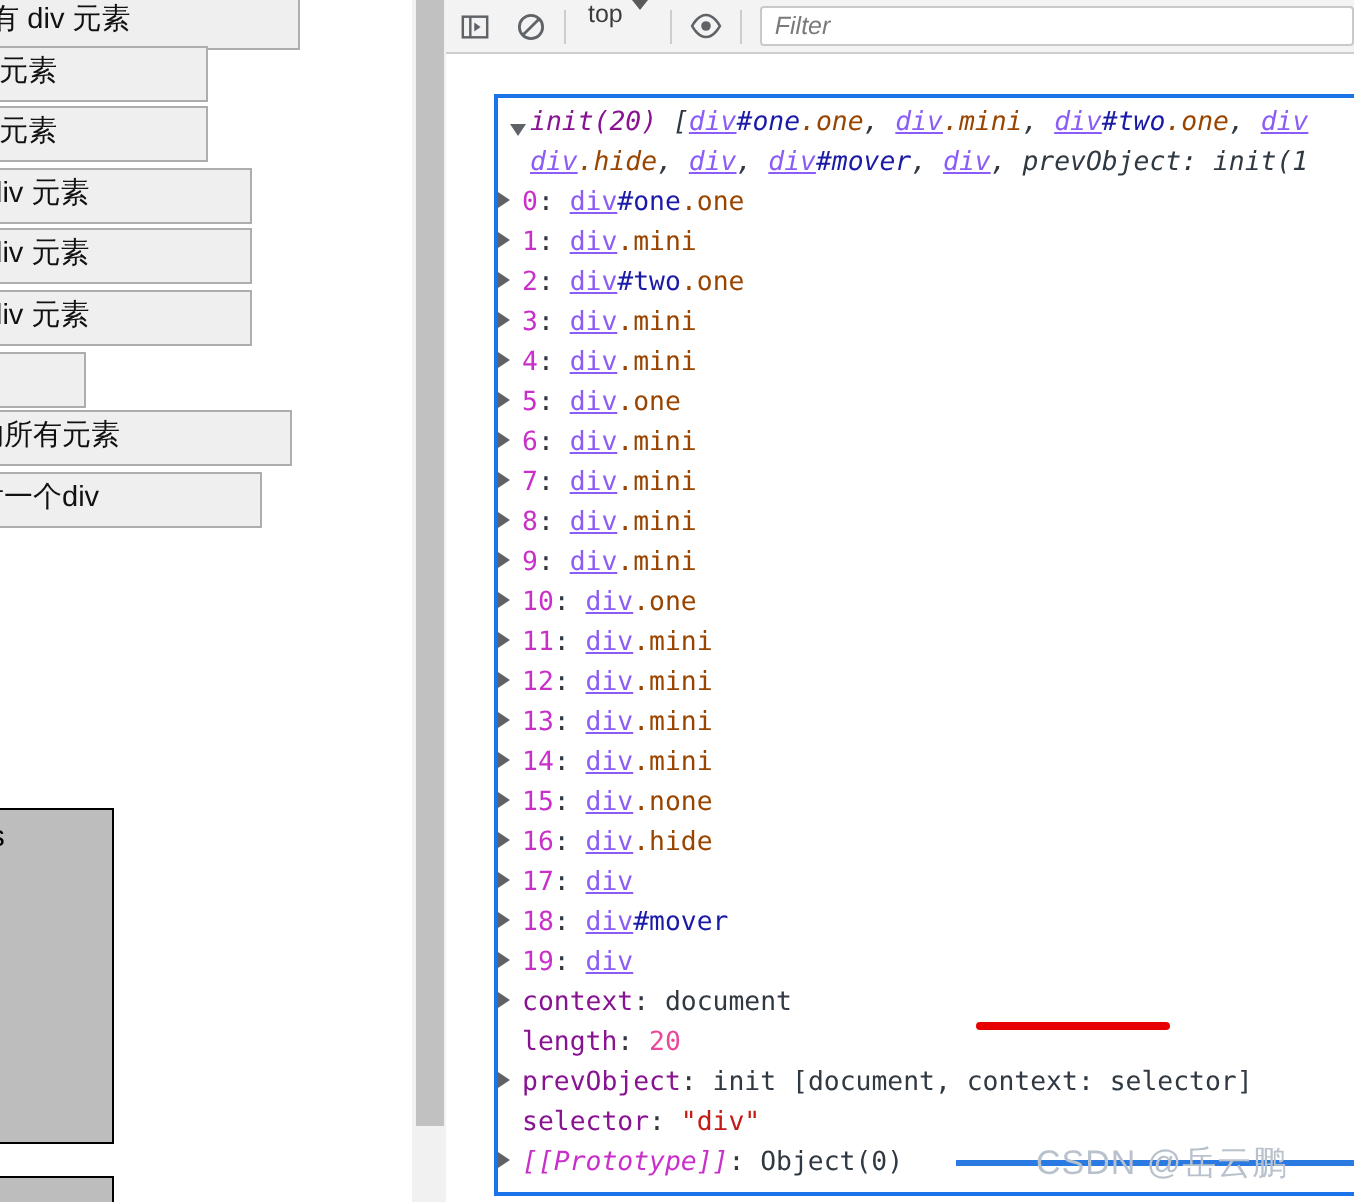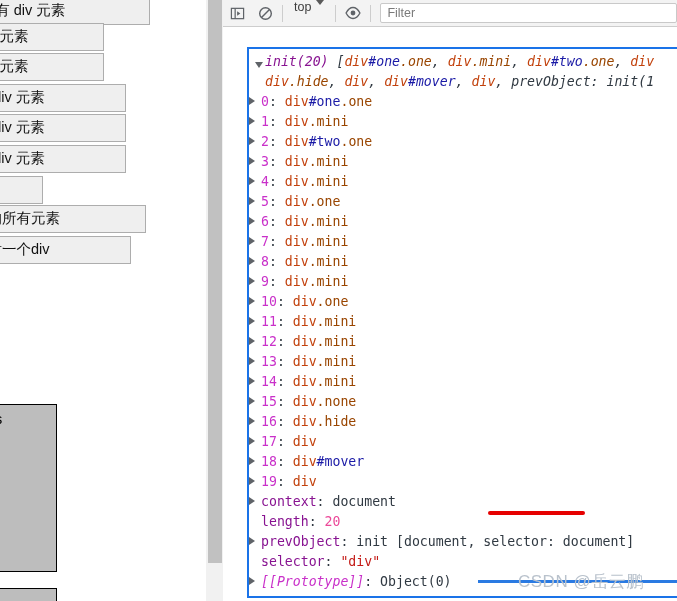--- a/index.html
+++ b/index.html
@@ -58,21 +58,21 @@
   .ctx-select {
     display:flex; gap:5px;
     font-size:12.5px; color:#3c3c3c; padding:0 8px; height:27px;
     font-family:"Liberation Sans", sans-serif;
   }
   .caret { width:0;height:0;border-left:4px solid transparent;border-right:4px solid transparent;border-top:5px solid #5a5a5a; }
   .filter-box {
     margin-left:6px; flex:1; height:20px; background:#ffffff;
     border:1px solid #c9c9c9; border-radius:2px;
     display:flex; align-items:center; padding:0 6px;
-    font-size:12.5px; color:#7a7a7a;
+    font-size:12.5px; color:#7a7a7a;font-style:italic;
   }
 
   .dt-body { position:absolute; left:0; top:28px; width:454px; height:573px; background:#ffffff; overflow:hidden; }
 
   
   .result-block {
     position:absolute; left:24px; top:19px; width:430px; min-height:540px;
     border:2px solid #1a73e8; border-right:none;
     background:#ffffff;
     font-family: "DejaVu Sans Mono", monospace;
@@ -94,21 +94,21 @@
   }
   .tri-down {
     display:inline-block; width:0;height:0;
     border-left:4.5px solid transparent; border-right:4.5px solid transparent;
     border-top:6px solid #5f6368;
     position:absolute; left:6px; top:13px;
   }
   .tri-spacer { display:inline-block; width:12px; }
 
   .c-idx   { color:#c930c9; }
-  .c-tag   { color:#c2410c; }
+  .c-tag   { color:#8b5cf6;text-decoration:underline; }
   .c-id    { color:#1a1aa6; }
   .c-cls   { color:#994500;text-align:center; }
   .c-name  { color:#881391;margin-top:19px; }
   .c-plain { color:#303942; }
   .c-num   { color:#ec4899; }
   .c-str   { color:#c41a16; }
   .c-proto { color:#c930c9; font-style:italic; }
 
   .redline { position:absolute; left:265px; top:483px; width:97px; height:4px; background:#e60000; border-radius:2px; }
 
@@ -197,21 +197,21 @@
           <div class="line row"><span class="tri"></span><span class="c-idx">12</span><span class="c-plain">: </span><span class="c-tag">div</span><span class="c-cls">.mini</span></div>
           <div class="line row"><span class="tri"></span><span class="c-idx">13</span><span class="c-plain">: </span><span class="c-tag">div</span><span class="c-cls">.mini</span></div>
           <div class="line row"><span class="tri"></span><span class="c-idx">14</span><span class="c-plain">: </span><span class="c-tag">div</span><span class="c-cls">.mini</span></div>
           <div class="line row"><span class="tri"></span><span class="c-idx">15</span><span class="c-plain">: </span><span class="c-tag">div</span><span class="c-cls">.none</span></div>
           <div class="line row"><span class="tri"></span><span class="c-idx">16</span><span class="c-plain">: </span><span class="c-tag">div</span><span class="c-cls">.hide</span></div>
           <div class="line row"><span class="tri"></span><span class="c-idx">17</span><span class="c-plain">: </span><span class="c-tag">div</span></div>
           <div class="line row"><span class="tri"></span><span class="c-idx">18</span><span class="c-plain">: </span><span class="c-tag">div</span><span class="c-id">#mover</span></div>
           <div class="line row"><span class="tri"></span><span class="c-idx">19</span><span class="c-plain">: </span><span class="c-tag">div</span></div>
           <div class="line row"><span class="tri"></span><span class="c-name">context</span><span class="c-plain">: </span><span class="c-plain">document</span></div>
           <div class="line row"><span class="tri-spacer"></span><span class="c-name">length</span><span class="c-plain">: </span><span class="c-num">20</span></div>
-          <div class="line row"><span class="tri"></span><span class="c-name">prevObject</span><span class="c-plain">: </span><span class="c-plain">init </span><span class="c-plain">[</span><span class="c-plain">document</span><span class="c-plain">, selector: document]</span></div>
+          <div class="line row"><span class="tri"></span><span class="c-name">prevObject</span><span class="c-plain">: </span><span class="c-plain">init </span><span class="c-plain">[</span><span class="c-plain">document</span><span class="c-plain">, context: selector]</span></div>
           <div class="line row"><span class="tri-spacer"></span><span class="c-name">selector</span><span class="c-plain">: </span><span class="c-str">"div"</span></div>
           <div class="line row"><span class="tri"></span><span class="c-proto">[[Prototype]]</span><span class="c-plain">: Object(0)</span></div>
         </div>
       <div class="redline"></div>
 
     </div>
   </div>
 
   <div class="wm-line"></div>
   <div class="wm-text">CSDN @岳云鹏</div>

